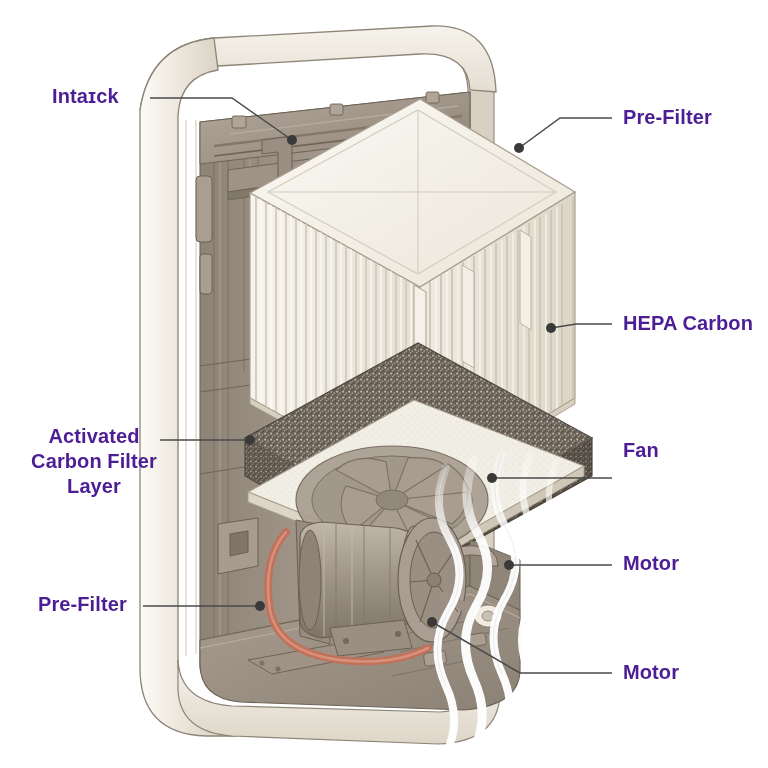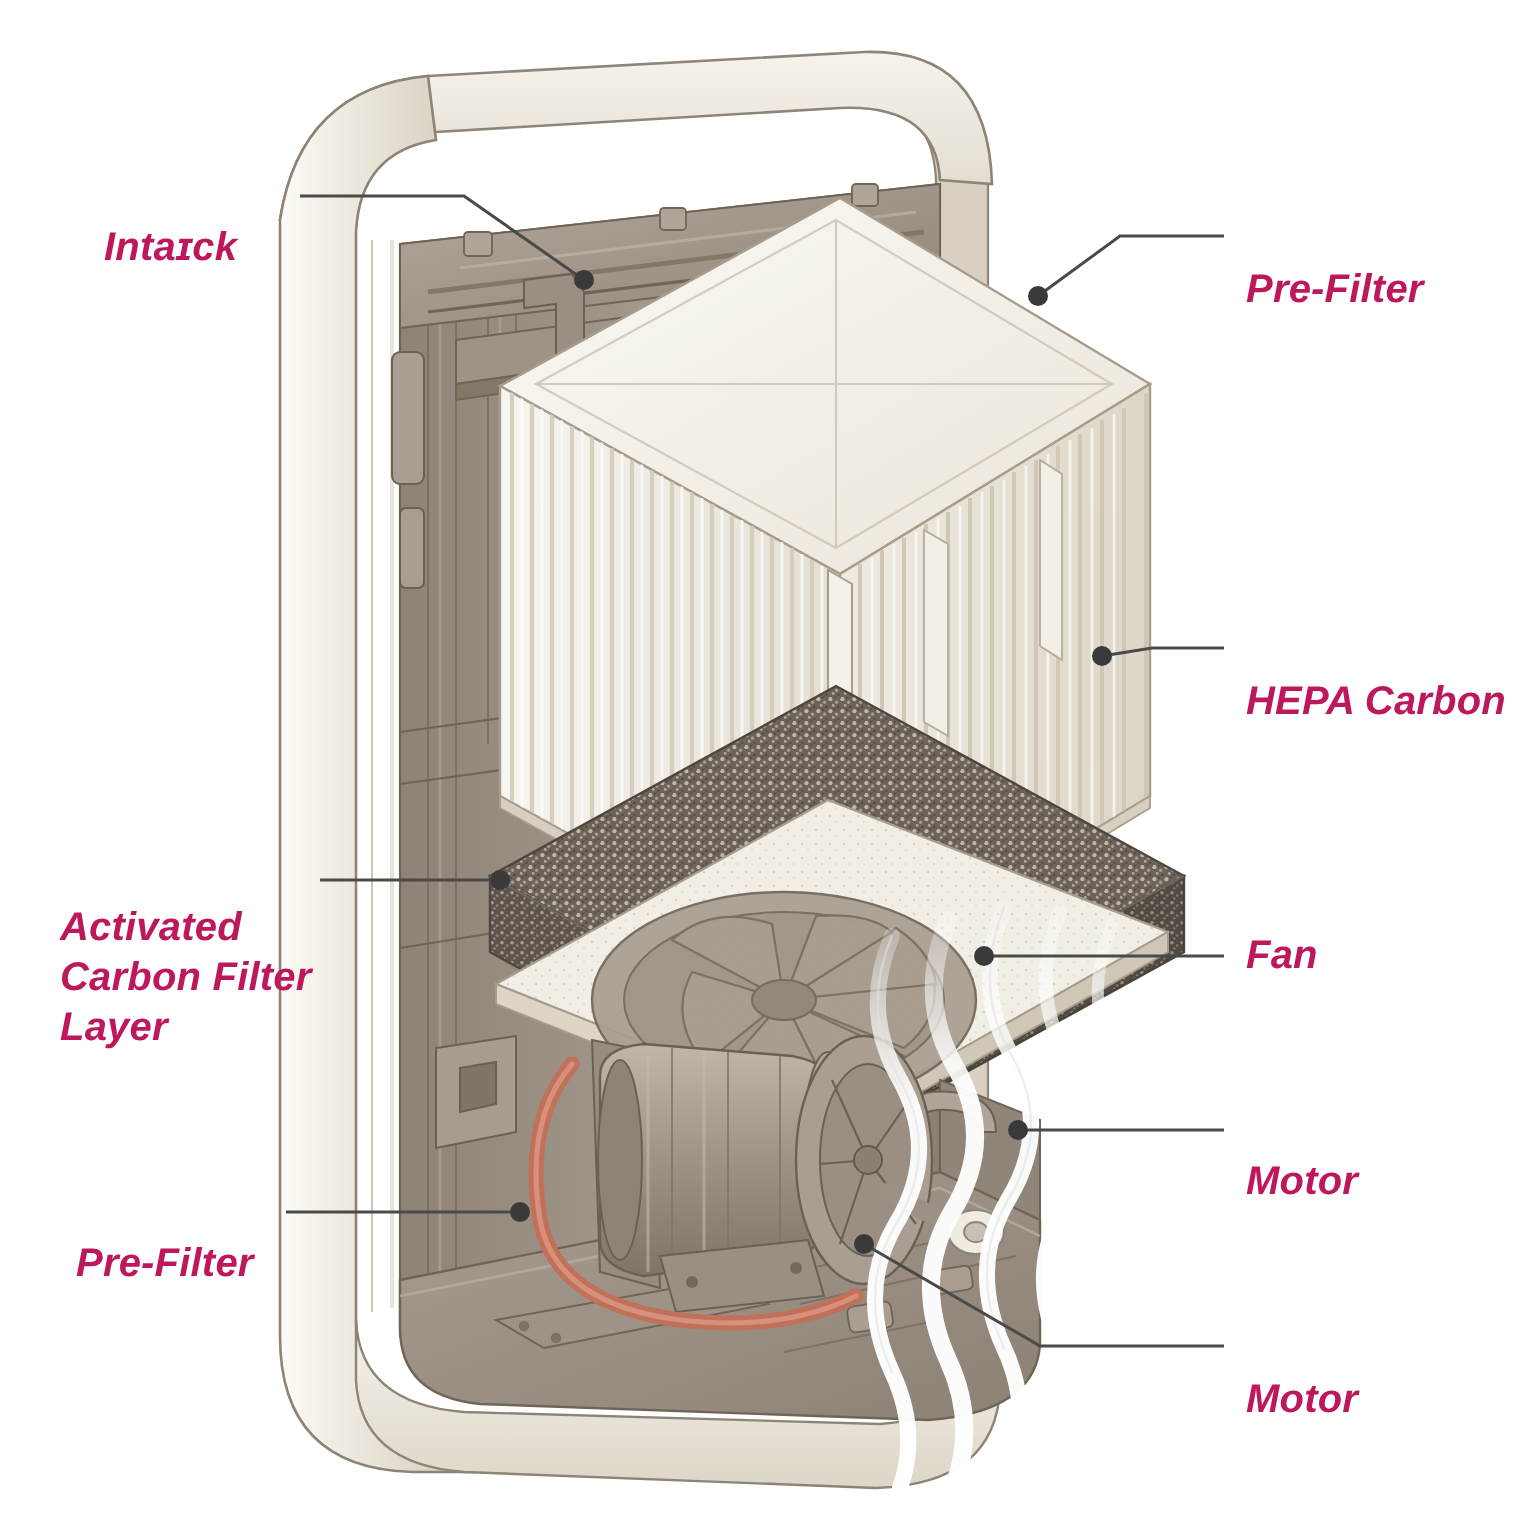--- a/index.html
+++ b/index.html
@@ -1,21 +1,21 @@
 <!DOCTYPE html>
 <html><head>
 <meta charset="utf-8">
 <style>
   html,body{margin:0;padding:0;}
   body{width:768px;height:768px;background:#ffffff;
        font-family:"Liberation Sans",sans-serif;overflow:hidden;}
-  #stage{position:relative;width:768px;height:768px;font-style:italic;}
+  #stage{position:relative;width:768px;height:768px;}
   #art{position:absolute;left:0;top:0;width:768px;height:768px;}
-  .lbl{position:absolute;font-weight:bold;color:#be185d;
-       font-size:20px;line-height:25px;white-space:pre;letter-spacing:.1px;margin-top:28px;}
+  .lbl{position:absolute;font-weight:bold;color:#4c1d95;
+       font-size:20px;line-height:25px;white-space:pre;letter-spacing:.1px;}
   .lbl.r{text-align:left;}
   .lbl.l{text-align:right;}
 </style>
 </head>
 <body>
 
 <div id="stage">
 
   <svg id="art" viewBox="0 0 768 768">
     <defs>
@@ -389,21 +389,21 @@
         <circle cx="432" cy="622" r="5"></circle>
       </g>
   </svg>
 
   <div class="lbl l" style="left:52px;top:84px;width:0;">Intaɪck</div>
 
   <div class="lbl r" style="left:623px;top:105px;">Pre-Filter</div>
 
   <div class="lbl r" style="left:623px;top:311px;">HEPA Carbon</div>
 
-  <div class="lbl" style="left: 30px; top: 424px; width: 128px; white-space: pre-line;">Activated
+  <div class="lbl" style="left: 30px; top: 424px; width: 128px; text-align: center; white-space: pre-line;">Activated
 Carbon Filter
 Layer</div>
 
   <div class="lbl r" style="left:623px;top:438px;">Fan</div>
 
   <div class="lbl r" style="left:623px;top:551px;">Motor</div>
 
   <div class="lbl" style="left:38px;top:592px;">Pre-Filter</div>
 
   <div class="lbl r" style="left:623px;top:660px;">Motor</div>

